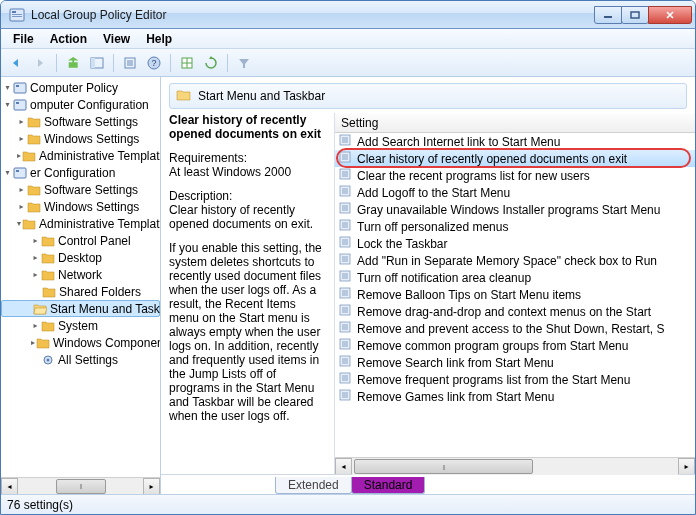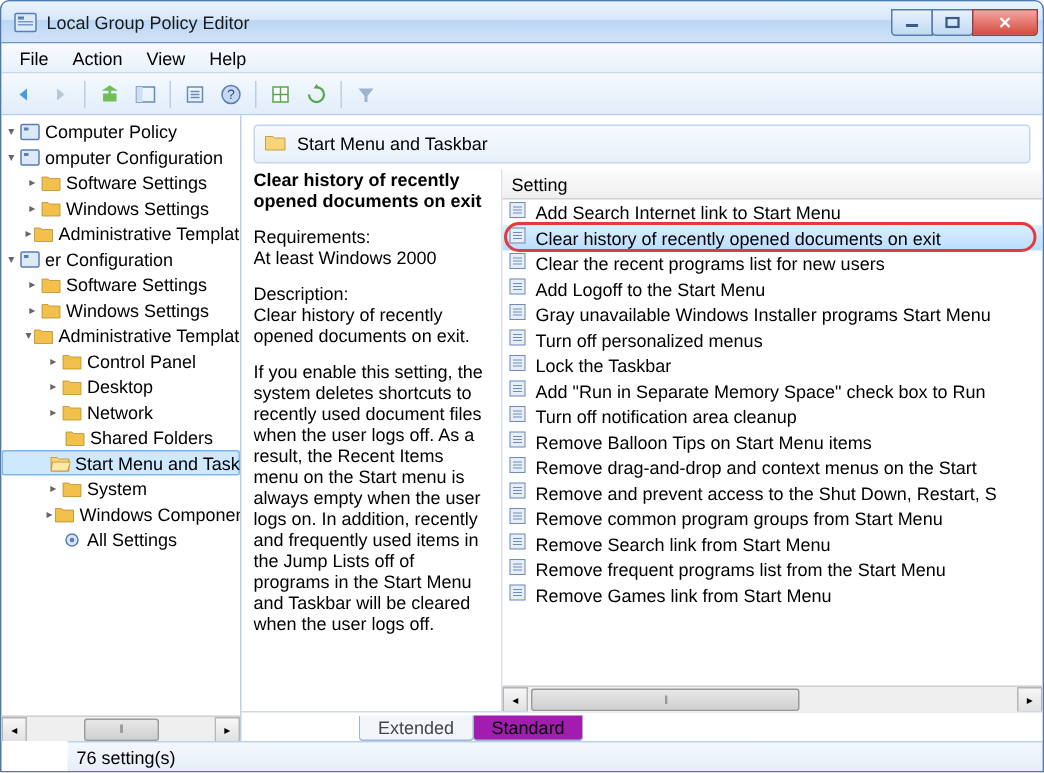--- a/index.html
+++ b/index.html
@@ -9,21 +9,21 @@
 
 .titlebar { height: 28px; background: linear-gradient(to bottom, #eaf3fd 0%, #d7e8fb 45%, #bcd7f4 46%, #cfe3f8 100%); display: flex; align-items: center; padding: 0 4px 0 8px; border-bottom: 1px solid #6f93c4; }
 .titlebar-icon { width: 16px; height: 16px; margin-right: 6px; }
 .titlebar-text { font-size: 12px; color: #1a1a1a; flex: 1; }
 .win-buttons { display: flex; gap: 0; }
 .win-btn { width: 28px; height: 18px; border: 1px solid #5a7cae; border-radius: 0 0 3px 3px; background: linear-gradient(to bottom, #e7f1fc, #c1daf4); display: flex; align-items: center; justify-content: center; font-size: 10px; cursor: default; margin-right: -1px; }
 .win-btn.min { border-radius: 0 0 0 3px; }
 .win-btn.close { background: linear-gradient(to bottom, #f5a4a0, #d44b3f); border-color: #a63a2f; color: #fff; width: 44px; border-radius: 0 0 3px 0; }
 
 .menubar { height: 20px; background: linear-gradient(to bottom, #f7fbff, #e8f1fb); border-bottom: 1px solid #c7d8ee; display: flex; align-items: center; padding: 0 4px; font-size: 12px; }
-.menu-item { padding: 2px 8px; cursor: default; }
+.menu-item { padding: 2px 8px; cursor: default; font-weight: bold; }
 
 .toolbar { height: 28px; background: linear-gradient(to bottom, #f4f9fe, #e1edfa); border-bottom: 1px solid #b7cde8; display: flex; align-items: center; padding: 0 4px; gap: 2px; }
 .tbtn { width: 22px; height: 22px; display: flex; align-items: center; justify-content: center; border: 1px solid transparent; border-radius: 2px; cursor: default; }
 .tb-sep { width: 1px; height: 18px; background: #b7cde8; margin: 0 3px; }
 
 .content { flex: 1; display: flex; min-height: 0; }
 
 .tree-pane { width: 160px; border-right: 1px solid #bcd0e8; background: #fff; overflow: hidden; font-size: 12px; padding: 2px 0; position: relative; }
 .tree-node { display: flex; align-items: center; height: 17px; padding: 0 2px; white-space: nowrap; cursor: default; }
 .tree-node.selected { background: #cde8ff; border: 1px solid #7fb6ea; border-radius: 2px; }
@@ -44,25 +44,25 @@
 .desc-link { color: #1a5fc7; text-decoration: underline; cursor: pointer; }
 .desc-section { margin-top: 10px; }
 .list-col { flex: 1; display: flex; flex-direction: column; border-left: 1px solid #d7e1ee; min-width: 0; }
 .list-header { height: 20px; background: linear-gradient(to bottom, #fdfdfd, #efefef); border-bottom: 1px solid #d0d0d0; display: flex; align-items: center; font-size: 12px; padding-left: 6px; }
 .list-body { flex: 1; overflow: hidden; position: relative; font-size: 12px; }
 .list-row { display: flex; align-items: center; height: 17px; padding: 0 4px; white-space: nowrap; cursor: default; }
 .list-row .item-icon { width: 14px; margin-right: 4px; flex-shrink: 0; }
 .list-row.highlighted { background: linear-gradient(to bottom, #dceeff, #b9ddff); position: relative; }
 .highlight-ring { position: absolute; border: 2px solid #e13b3b; border-radius: 10px; pointer-events: none; }
 .list-hscroll { height: 17px; background: #f0f0f0; border-top: 1px solid #d0d0d0; display: flex; }
-.tabs-row { height: 20px; display: flex; align-items: flex-end; padding-left: 78px; font-size: 12px; border-top: 1px solid #d0d8e4; background: #fff; }
+.tabs-row { height: 20px; display: flex; align-items: flex-end; padding-left: 114px; font-size: 12px; border-top: 1px solid #d0d8e4; background: #fff; }
 .tab { border: 1px solid #9fb6d4; border-top: none; padding: 1px 12px; background: #a21caf; border-radius: 0 0 3px 3px; margin-right: -1px; cursor: default; }
 .tab.inactive { background: #f2f6fb; color: #444; }
 
-.statusbar { height: 20px; background: linear-gradient(to bottom, #f4f8fd, #e5eefa); border-top: 1px solid #bcd0e8; font-size: 12px; display: flex; align-items: center; padding: 0 6px; margin-left: 44px; }
+.statusbar { height: 20px; background: linear-gradient(to bottom, #f4f8fd, #e5eefa); border-top: 1px solid #bcd0e8; font-size: 12px; display: flex; align-items: center; padding: 0 6px; }
 
 
 .svg-folder { fill: #f2c04d; stroke: #b98a1f; stroke-width: 0.5; }
 .svg-folder-open { fill: #f7d57a; stroke: #b98a1f; stroke-width: 0.5; }
 .svg-policy { fill: #e8eef7; stroke: #6f8db8; stroke-width: 0.7; }
 </style>
 </head>
 <body>
 
 <div class="window">
@@ -267,21 +267,21 @@
         </div>
         <div class="tree-node" style="padding-left: 30px;">
           <span class="tree-exp">▸</span>
           <span class="tree-icon">
             <svg width="14" height="12">
               <path class="svg-folder" d="M1 2 L5 2 L6 3 L13 3 L13 11 L1 11 Z"></path>
             </svg>
           </span>
           <span>Network</span>
         </div>
-        <div class="tree-node" style="padding-left: 32px;">
+        <div class="tree-node" style="padding-left: 14px; justify-content: center;">
           <span class="tree-exp"></span>
           <span class="tree-icon">
             <svg width="14" height="12">
               <path class="svg-folder" d="M1 2 L5 2 L6 3 L13 3 L13 11 L1 11 Z"></path>
             </svg>
           </span>
           <span>Shared Folders</span>
         </div>
         <div class="tree-node selected" style="padding-left: 30px;">
           <span class="tree-exp"></span>

